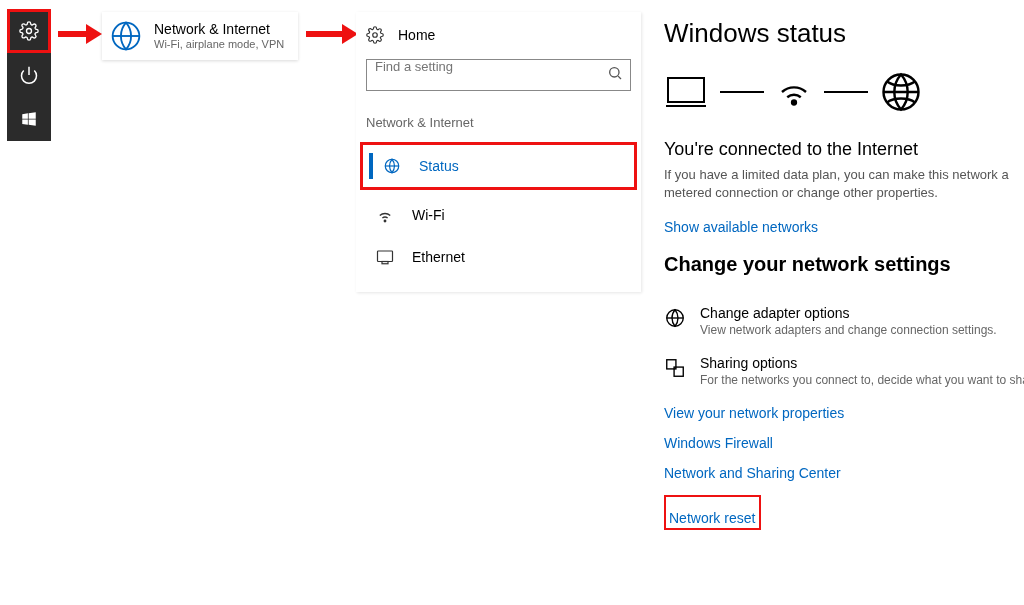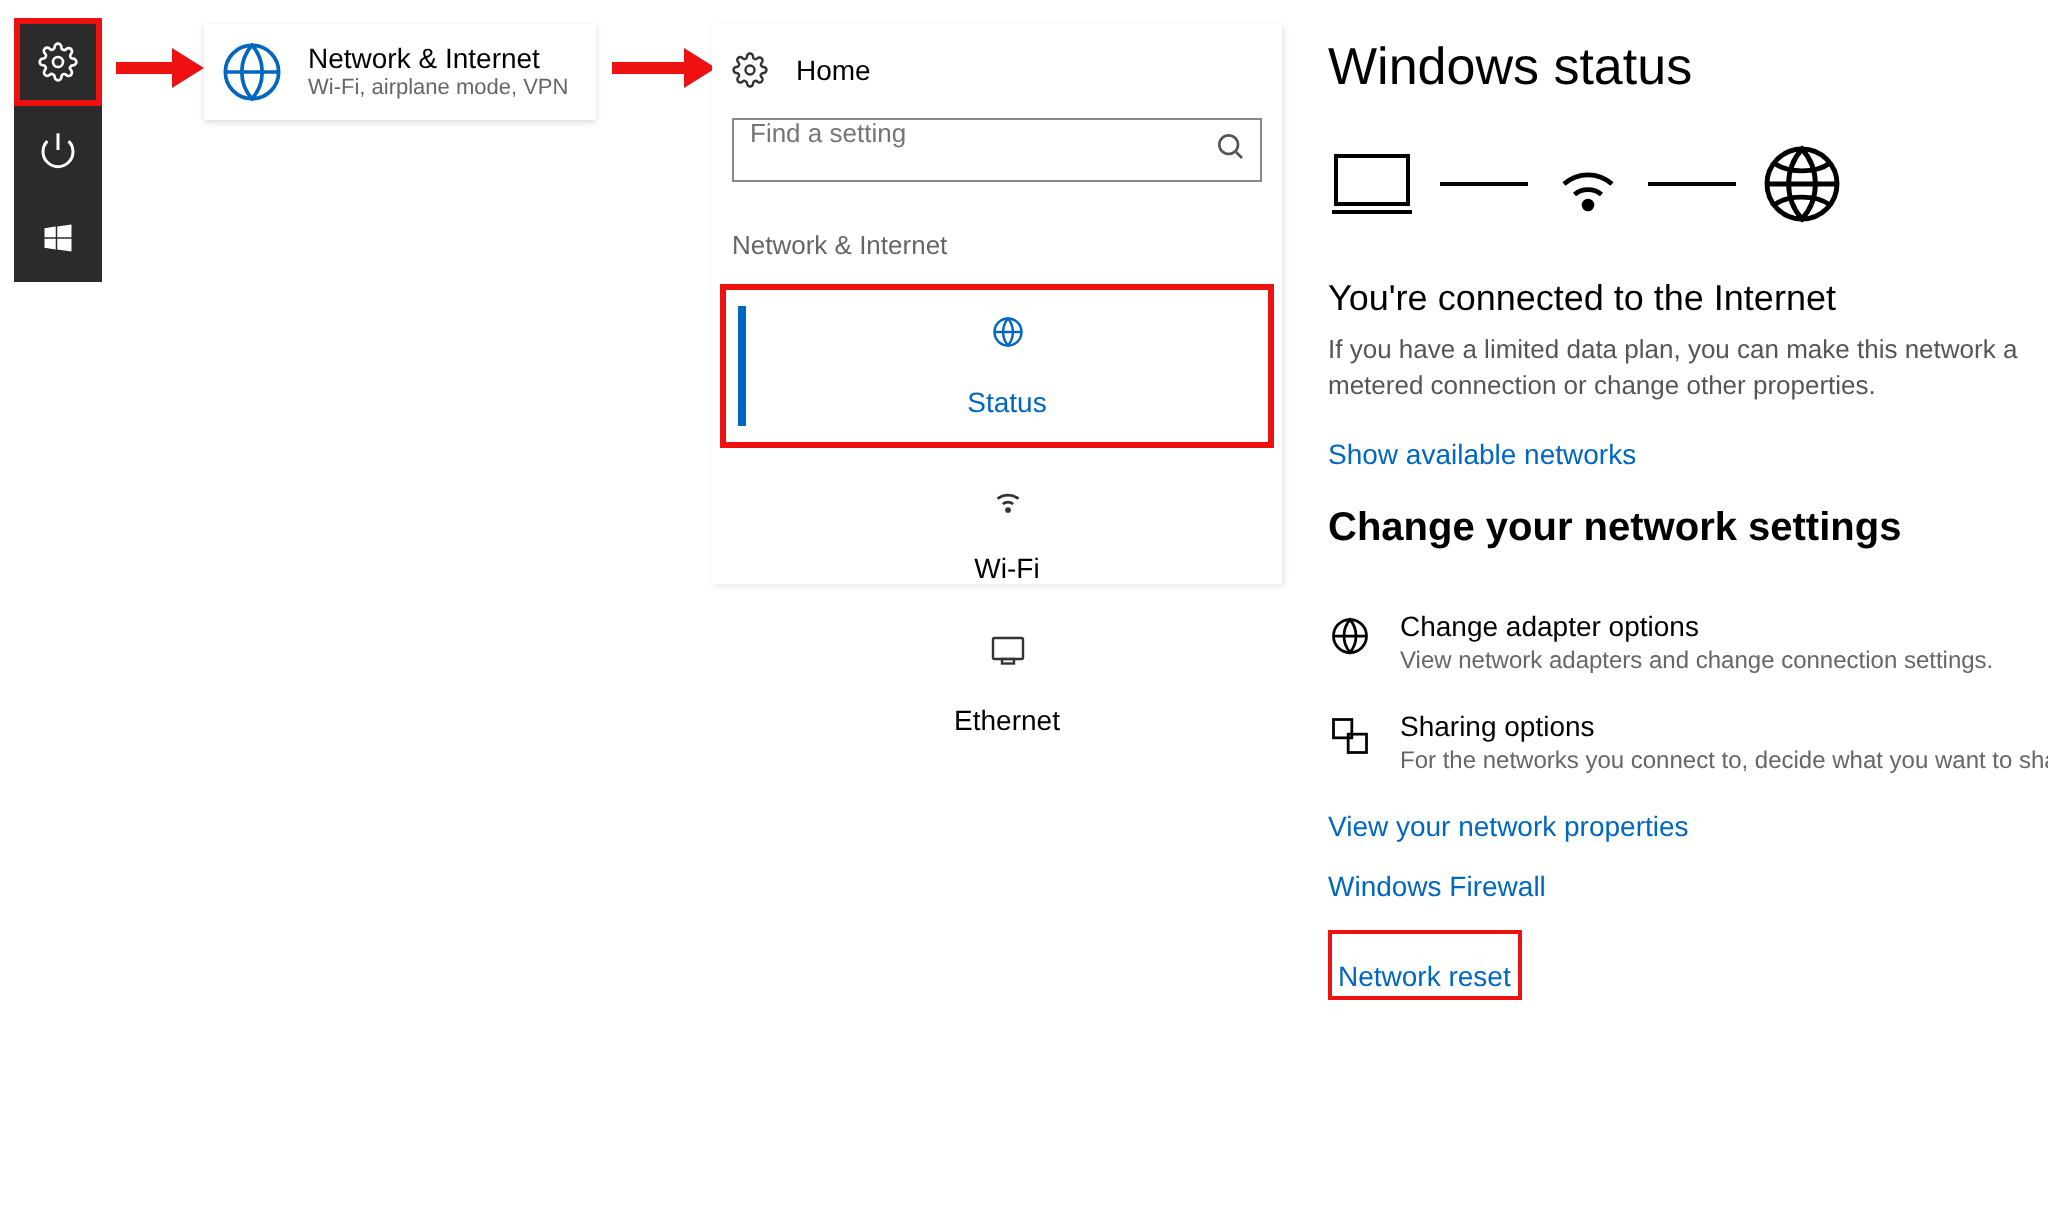--- a/index.html
+++ b/index.html
@@ -105,21 +105,20 @@
     font-size: 13px;
     color: #666;
   }
   .nav-item {
     display: flex;
     align-items: center;
     gap: 18px;
     padding: 12px 10px 12px 20px;
     font-size: 14px;
     position: relative;
-    flex-direction: column;
   }
   .nav-item.active { color: #0067c0; }
   .nav-item.active::before {
     content:"";
     position:absolute;
     left:6px; top:8px; bottom:8px;
     width:4px;
     background:#0067c0;
   }
   .nav-item svg { stroke: currentColor; fill: none; }
@@ -301,15 +300,16 @@
         </svg></div>
     <div>
       <div class="t1">Sharing options</div>
       <div class="t2">For the networks you connect to, decide what you want to share</div>
     </div>
   </div>
 
   <div class="link-stack">
     <a class="link">View your network properties</a>
     <a class="link">Windows Firewall</a>
+    <a class="link">Network and Sharing Center</a>
     <span class="red-outline"><a class="link" style="margin-bottom:0;">Network reset</a></span>
   </div>
 </div>
 
 </body></html>

